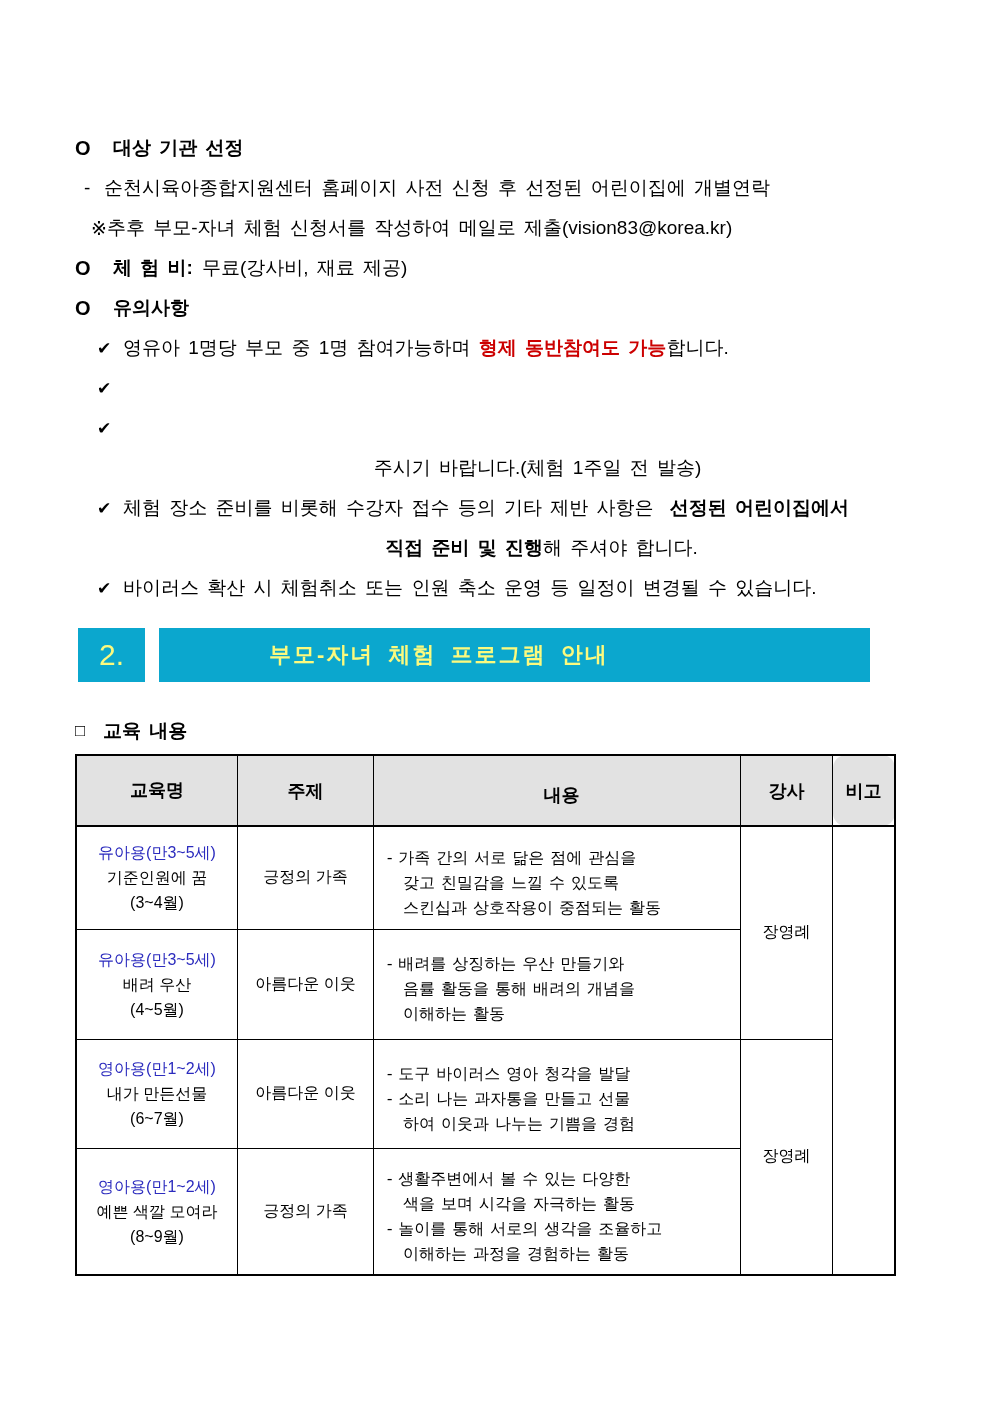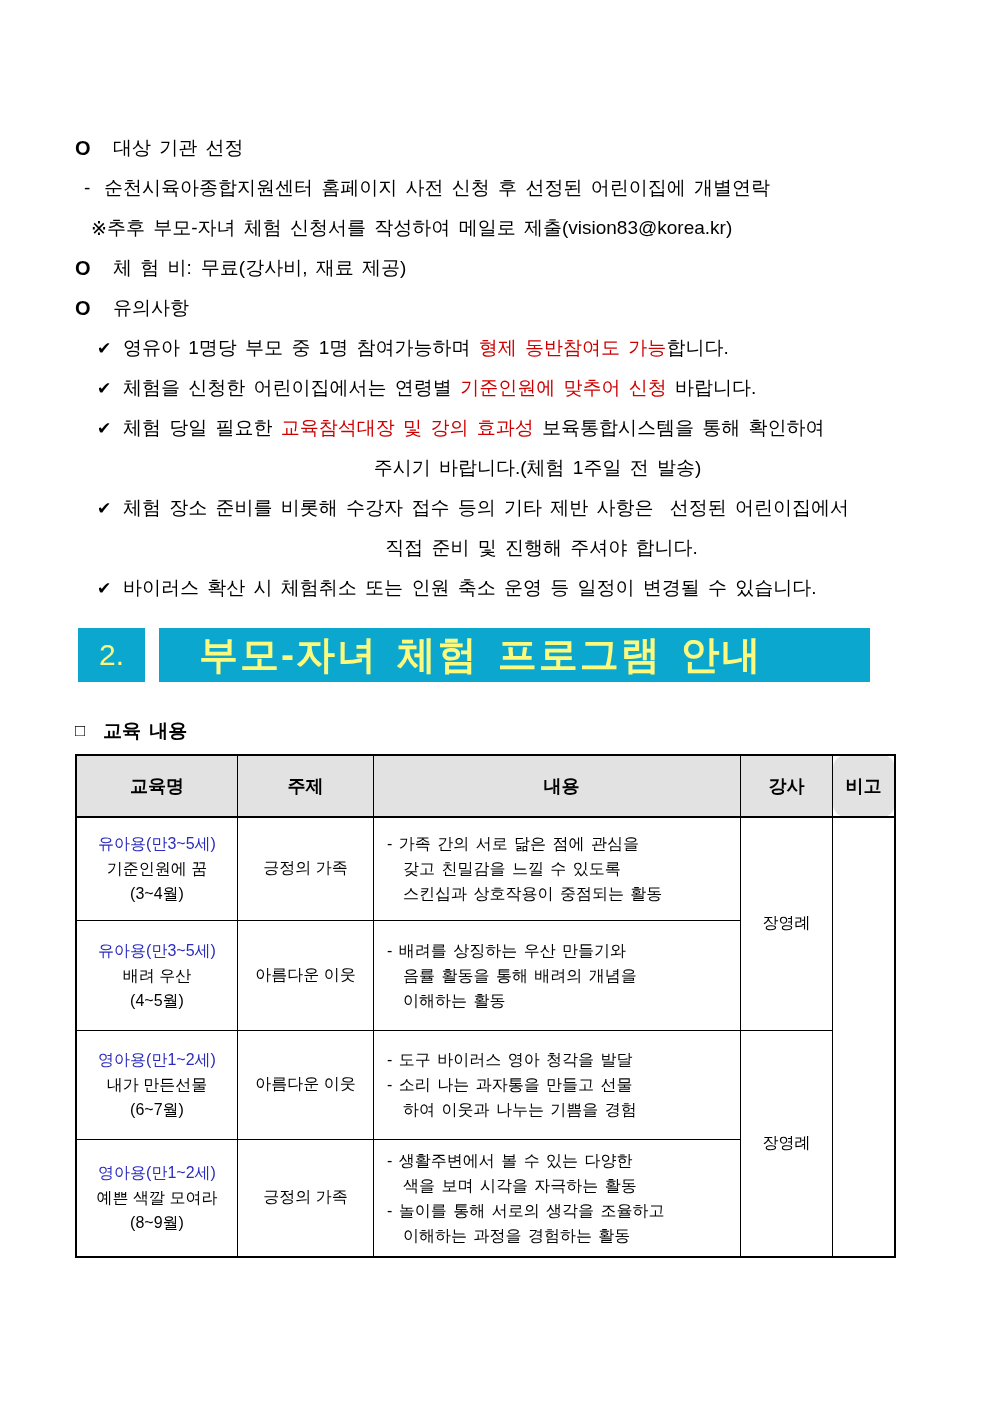--- a/index.html
+++ b/index.html
@@ -3,52 +3,52 @@
 <meta charset="utf-8">
 <style>
   html,body{margin:0;padding:0;background:#ffffff;}
   body{width:992px;height:1403px;font-family:"Liberation Sans","DejaVu Sans",sans-serif;color:#000;}
   .page{position:relative;width:992px;height:1403px;overflow:hidden;background:#fff;}
   .content{padding:128px 40px 0 75px;}
 
   
   .line{display:flex;align-items:center;min-height:40px;font-size:19px;word-spacing:3px;white-space:nowrap;}
   .mk{display:inline-block;width:30px;font-weight:bold;font-size:20px;flex:0 0 auto;}
-  .bold{font-weight:normal;padding-left:8px;}
+  .bold{font-weight:bold;padding-left:8px;}
   .sub{padding-left:9px;}
   .mk-dash{display:inline-block;width:20px;flex:0 0 auto;}
   .sub2{padding-left:16px;}
   .mk-ref{display:inline-block;flex:0 0 auto;}
   .feeval{margin-left:9px;}
   .chk{padding-left:22px;}
   .ck{display:inline-block;width:26px;font-size:17px;flex:0 0 auto;}
   .contline{padding-left:48px;justify-content:center;}
-  .red{color:var(--emphasis-red,#cc0000);font-weight:normal;}
+  .red{color:var(--emphasis-red,#cc0000);font-weight:bold;}
 
   
   .banner{margin-top:20px;margin-left:3px;display:flex;gap:14px;height:54px;}
   .nbox{width:67px;background:var(--banner-bg,#0ba7ce);color:var(--banner-text,#fbfa7e);
         font-size:30px;display:flex;align-items:center;justify-content:center;}
   .tbox{width:711px;background:var(--banner-bg,#0ba7ce);color:var(--banner-text,#fbfa7e);
-        font-size:39px;font-weight:bold;display:flex;align-items:center;padding-left:40px;
+        font-size:22px;font-weight:bold;display:flex;align-items:center;padding-left:110px;
         letter-spacing:2px;word-spacing:6px;box-sizing:border-box;}
 
   
   .tblhead{margin-top:34px;height:30px;display:flex;align-items:center;font-size:19px;font-weight:bold;word-spacing:3px;}
   .sq{display:inline-block;width:28px;font-size:17px;}
 
   
   table.edu{margin-top:8px;border-collapse:collapse;width:798px;table-layout:fixed;border:2px solid #000;}
   table.edu th,table.edu td{border:1px solid #000;margin-top:48px;}
   table.edu th{background:var(--table-header-bg,#e2e2e2);height:44px;font-size:18px;
                border-bottom:2px solid #000;font-weight:bold;}
   table.edu td{font-size:16px;vertical-align:middle;}
   .cName{width:158px;text-align:center;line-height:25px;}
   .cTopic{width:133px;text-align:center;}
-  .cContent{width:349px;padding:8px 4px 8px 13px;}
+  .cContent{width:349px;padding:17px 4px 8px 13px;font-family:Liberation Serif, serif;}
   .cInstr{width:89px;text-align:center;font-size:17px;font-family:Liberation Mono, monospace;}
   .cRemark{width:59px;border-radius:13px;}
   .blue{color:var(--course-blue,#2b2bbe);}
   .cline{line-height:25px;white-space:nowrap;word-spacing:2px;}
   .cline.cont{padding-left:16px;}
   tr.r1{height:103px;} tr.r2{height:110px;} tr.r3{height:109px;} tr.r4{height:118px;}
 </style>
 </head>
 <body>
 
@@ -76,25 +76,23 @@
       <span class="mk">O</span>
       <span class="bold">유의사항</span>
     </div>
 
     <div class="line chk">
       <span class="ck">✔</span>
       <span><span>영유아 1명당 부모 중 1명 참여가능하며 </span><span class="red">형제 동반참여도 가능</span><span>합니다.</span></span>
     </div>
     <div class="line chk">
       <span class="ck">✔</span>
-      <span><span>체험을 신청한 어린이집에서는 연령별 </span><span class="red">기준인원에 맞추어 신청</span><span> 바랍니다.</span></span>
     </div>
     <div class="line chk">
       <span class="ck">✔</span>
-      <span><span>체험 당일 필요한 </span><span class="red">교육참석대장 및 강의 효과성</span><span> 보육통합시스템을 통해 확인하여</span></span>
     </div>
     <div class="line contline">
       <span>주시기 바랍니다.(체험 1주일 전 발송)</span>
     </div>
     <div class="line chk">
       <span class="ck">✔</span>
       <span><span>체험 장소 준비를 비롯해 수강자 접수 등의 기타 제반 사항은 </span><span class="bold">선정된 어린이집에서</span></span>
     </div>
     <div class="line contline">
       <span><span class="bold">직접 준비 및 진행</span><span>해 주셔야 합니다.</span></span>

